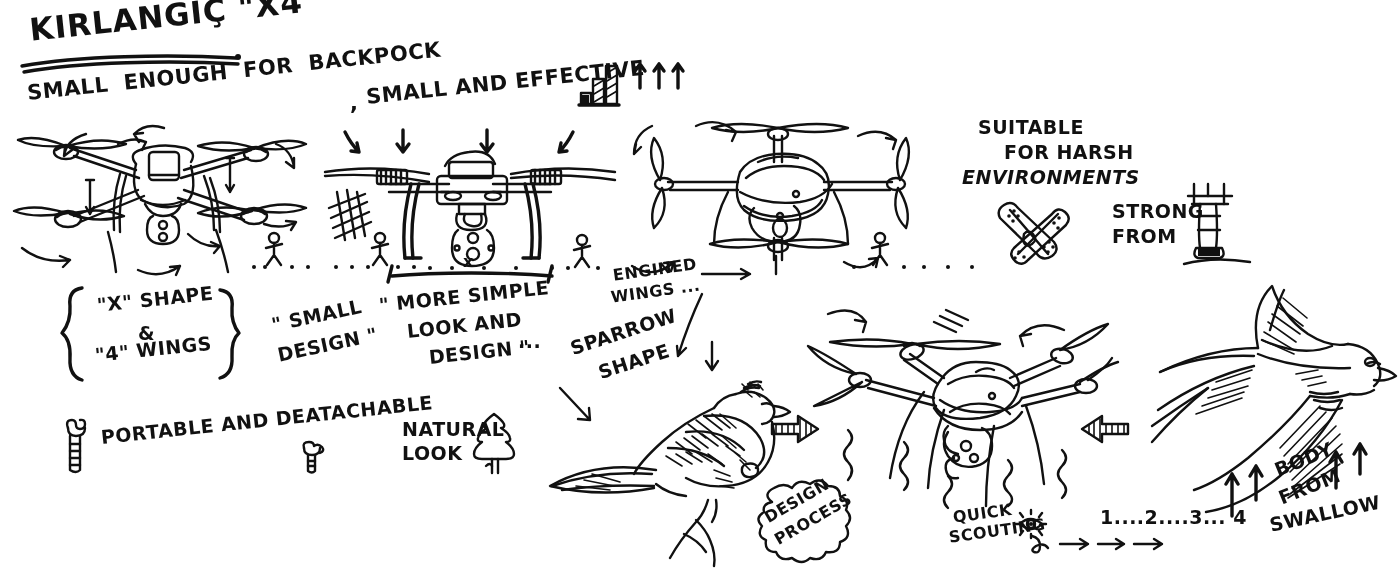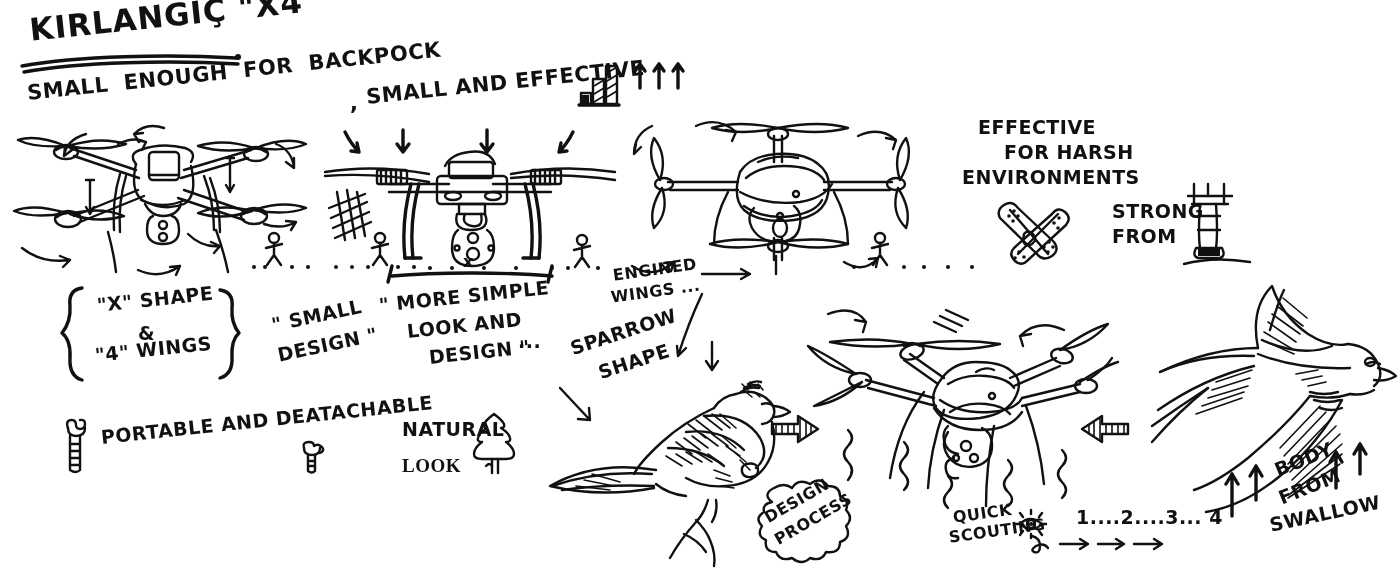--- a/index.html
+++ b/index.html
@@ -306,23 +306,23 @@
       <g class="f">
         <circle cx="2" cy="39" r="2"></circle>
           <circle cx="52" cy="39" r="2"></circle>
         <circle cx="72" cy="39" r="2"></circle>
           <circle cx="96" cy="39" r="2"></circle>
         <circle cx="120" cy="39" r="2"></circle>
       </g>
     </svg>
   </div>
 
-  <div class="lbl note" style="left:978px;top:118px;">EFFECTIVE</div>
+  <div class="lbl note" style="left:978px;top:118px;">SUITABLE</div>
   <div class="lbl note" style="left:968px;top:143px;margin-left:36px;">FOR HARSH</div>
-  <div class="lbl note" style="left:962px;top:168px;">ENVIRONMENTS</div>
+  <div class="lbl note" style="left:962px;top:168px;font-style:italic;">ENVIRONMENTS</div>
   <div class="sk" style="left:988px;top:192px;">
     <svg width="80" height="80" viewBox="0 0 80 80">
       <g class="s w2">
         <path d="M12 26 q-4 -8 4 -13 q8 -5 14 3 L66 50 q6 8 -2 14 q-9 6 -15 -2 Z"></path>
         <path d="M22 18 L60 62"></path>
         <path d="M64 22 q6 -8 13 -2 q7 6 1 13 L40 68 q-6 7 -13 1 q-7 -7 -1 -13 Z"></path>
         <path d="M30 62 L70 22"></path>
         <path d="M36 42 q4 -5 9 0 q5 6 -1 10 q-6 4 -9 -3 Z"></path>
       </g>
       <g class="f">
@@ -415,21 +415,21 @@
       <g class="s w2">
         <path d="M4 8 q-2 -6 5 -6 q5 0 5 4 q4 -3 8 1 q3 4 -2 6"></path>
         <path d="M4 8 q0 7 8 7 q8 0 8 -7"></path>
         <path d="M8 15 v16 q4 3 7 0 V15"></path>
         <path d="M8 21 h7 M8 26 h7"></path>
       </g>
     </svg>
   </div>
 
   <div class="lbl note" style="left:402px;top:420px;">NATURAL</div>
-  <div class="lbl note" style="left:402px;top:456px;font-family:Liberation Serif, serif;">LOOK</div>
+  <div class="lbl note" style="left:402px;top:444px;">LOOK</div>
   <div class="sk" style="left:472px;top:410px;">
     <svg width="44" height="66" viewBox="0 0 44 66">
       <g class="s w2">
         <path d="M22 4 q-8 6 -10 10 q-1 4 3 4 q-8 5 -9 10 q-1 4 4 4 q-8 6 -8 12 q0 5 8 5 h24 q8 0 8 -5 q0 -6 -8 -12 q5 0 4 -4 q-1 -5 -9 -10 q4 0 3 -4 q-2 -4 -10 -10 Z"></path>
         <path d="M20 49 v14 M26 49 v14"></path>
         <path d="M14 56 q4 -4 6 0"></path>
       </g>
     </svg>
   </div>
 
@@ -609,21 +609,21 @@
       </g>
       <circle class="f" cx="17" cy="16" r="2"></circle>
     </svg>
   </div>
   <div class="sk" style="left:1028px;top:532px;">
     <svg width="24" height="26" viewBox="0 0 24 26">
       <path class="s w2" d="M4 4 q8 2 8 10 q0 8 -6 6 q-4 -2 2 -6 q8 -4 12 2"></path>
     </svg>
   </div>
 
-  <div class="lbl note" style="left:1076px;top:508px;">1....2....3... 4</div>
+  <div class="lbl note" style="left:1100px;top:508px;">1....2....3... 4</div>
   <div class="sk" style="left:1058px;top:534px;">
     <svg width="110" height="24" viewBox="0 0 110 24">
       <g class="s w2">
         <path d="M2 10 H30 M30 10 l-8 -5 M30 10 l-8 5"></path>
         <path d="M40 10 H66 M66 10 l-8 -5 M66 10 l-8 5"></path>
         <path d="M76 10 H104 M104 10 l-8 -5 M104 10 l-8 5"></path>
       </g>
     </svg>
   </div>
 

